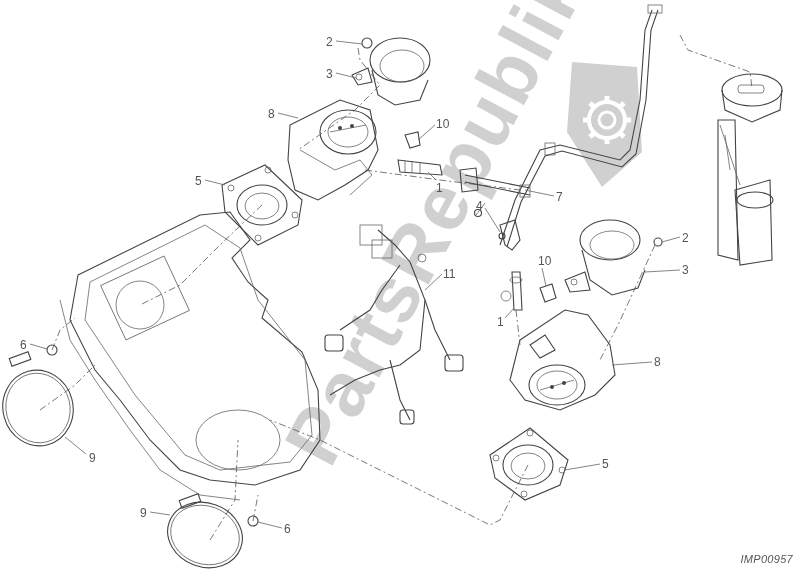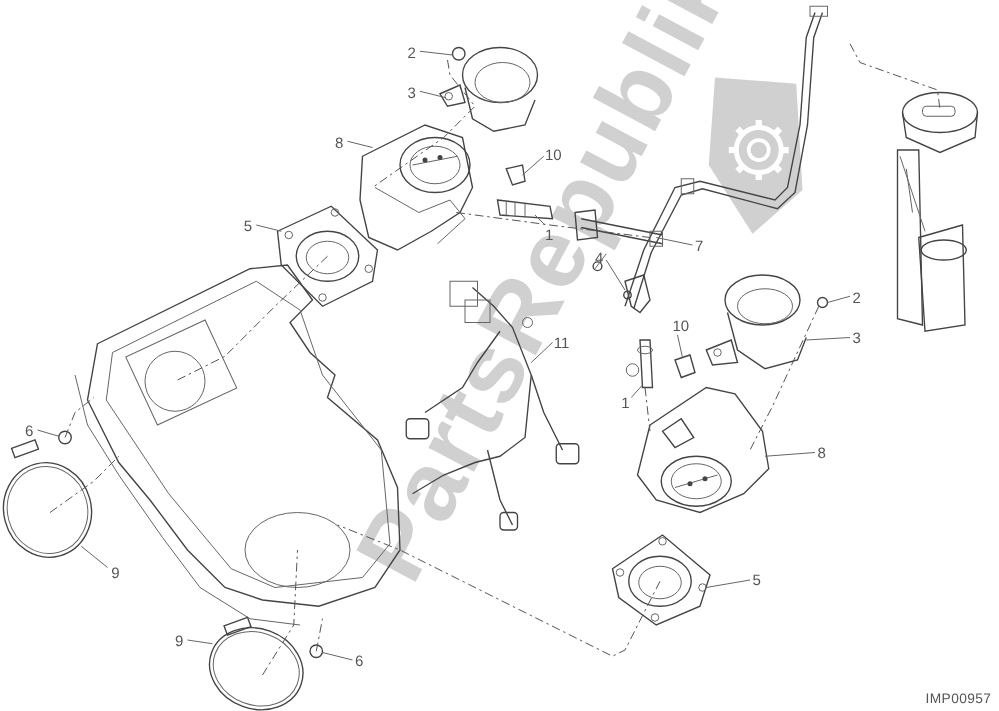--- a/index.html
+++ b/index.html
@@ -1,20 +1,20 @@
 <!DOCTYPE html>
 <html><head>
   <meta charset="utf-8">
   <style>
     html, body { margin:0; padding:0; background:#ffffff; }
     body { width:799px; height:569px; position:relative; overflow:hidden; font-family:"Liberation Sans", sans-serif; }
     #stage { position:absolute; left:0; top:0; width:799px; height:569px; }
     svg { position:absolute; left:0; top:0; }
     .callout { position:absolute; font-size:12px; color:#555; line-height:12px; }
-    .ref-code { position:absolute; right:6px; bottom:4px; font-size:11px; color:#555; letter-spacing:0.3px; }
+    .ref-code { position:absolute; right:6px; bottom:4px; font-size:11px; color:#555; letter-spacing:0.3px;font-style:italic; }
     .part { fill:none; stroke:#444; stroke-width:1.1; }
     .thin { fill:none; stroke:#666; stroke-width:0.8; }
     .lead { fill:none; stroke:#666; stroke-width:0.8; }
     .dash { fill:none; stroke:#555; stroke-width:0.8; stroke-dasharray:7 3 2 3; }
     .wm { fill:#c8c8c8; opacity:0.85; }
   </style>
 </head>
 <body>
 
 <div id="stage">

